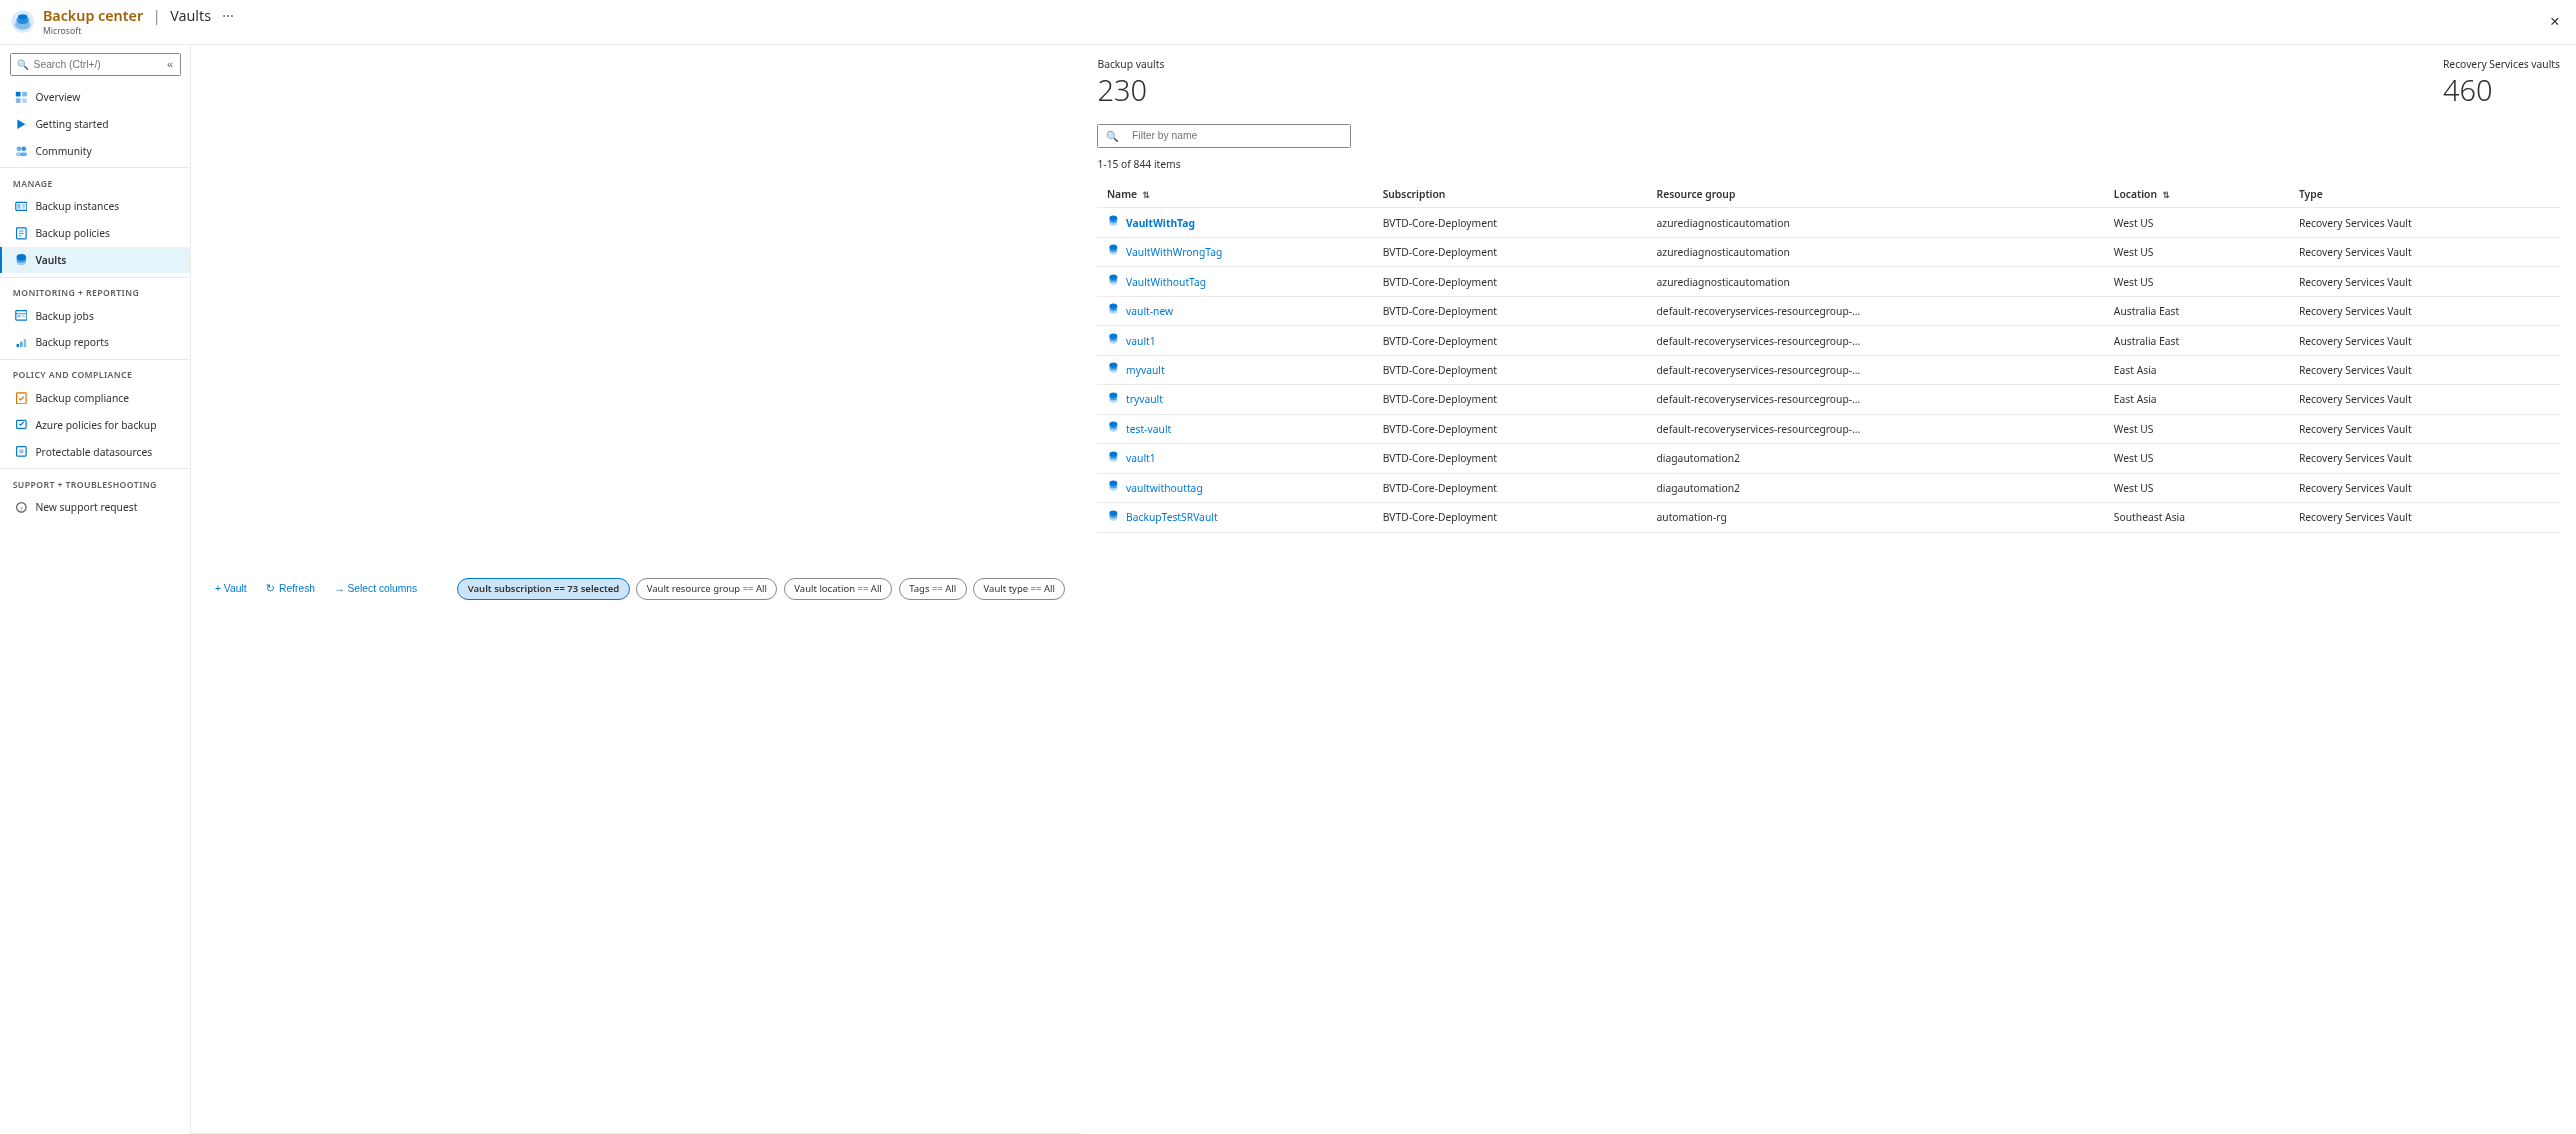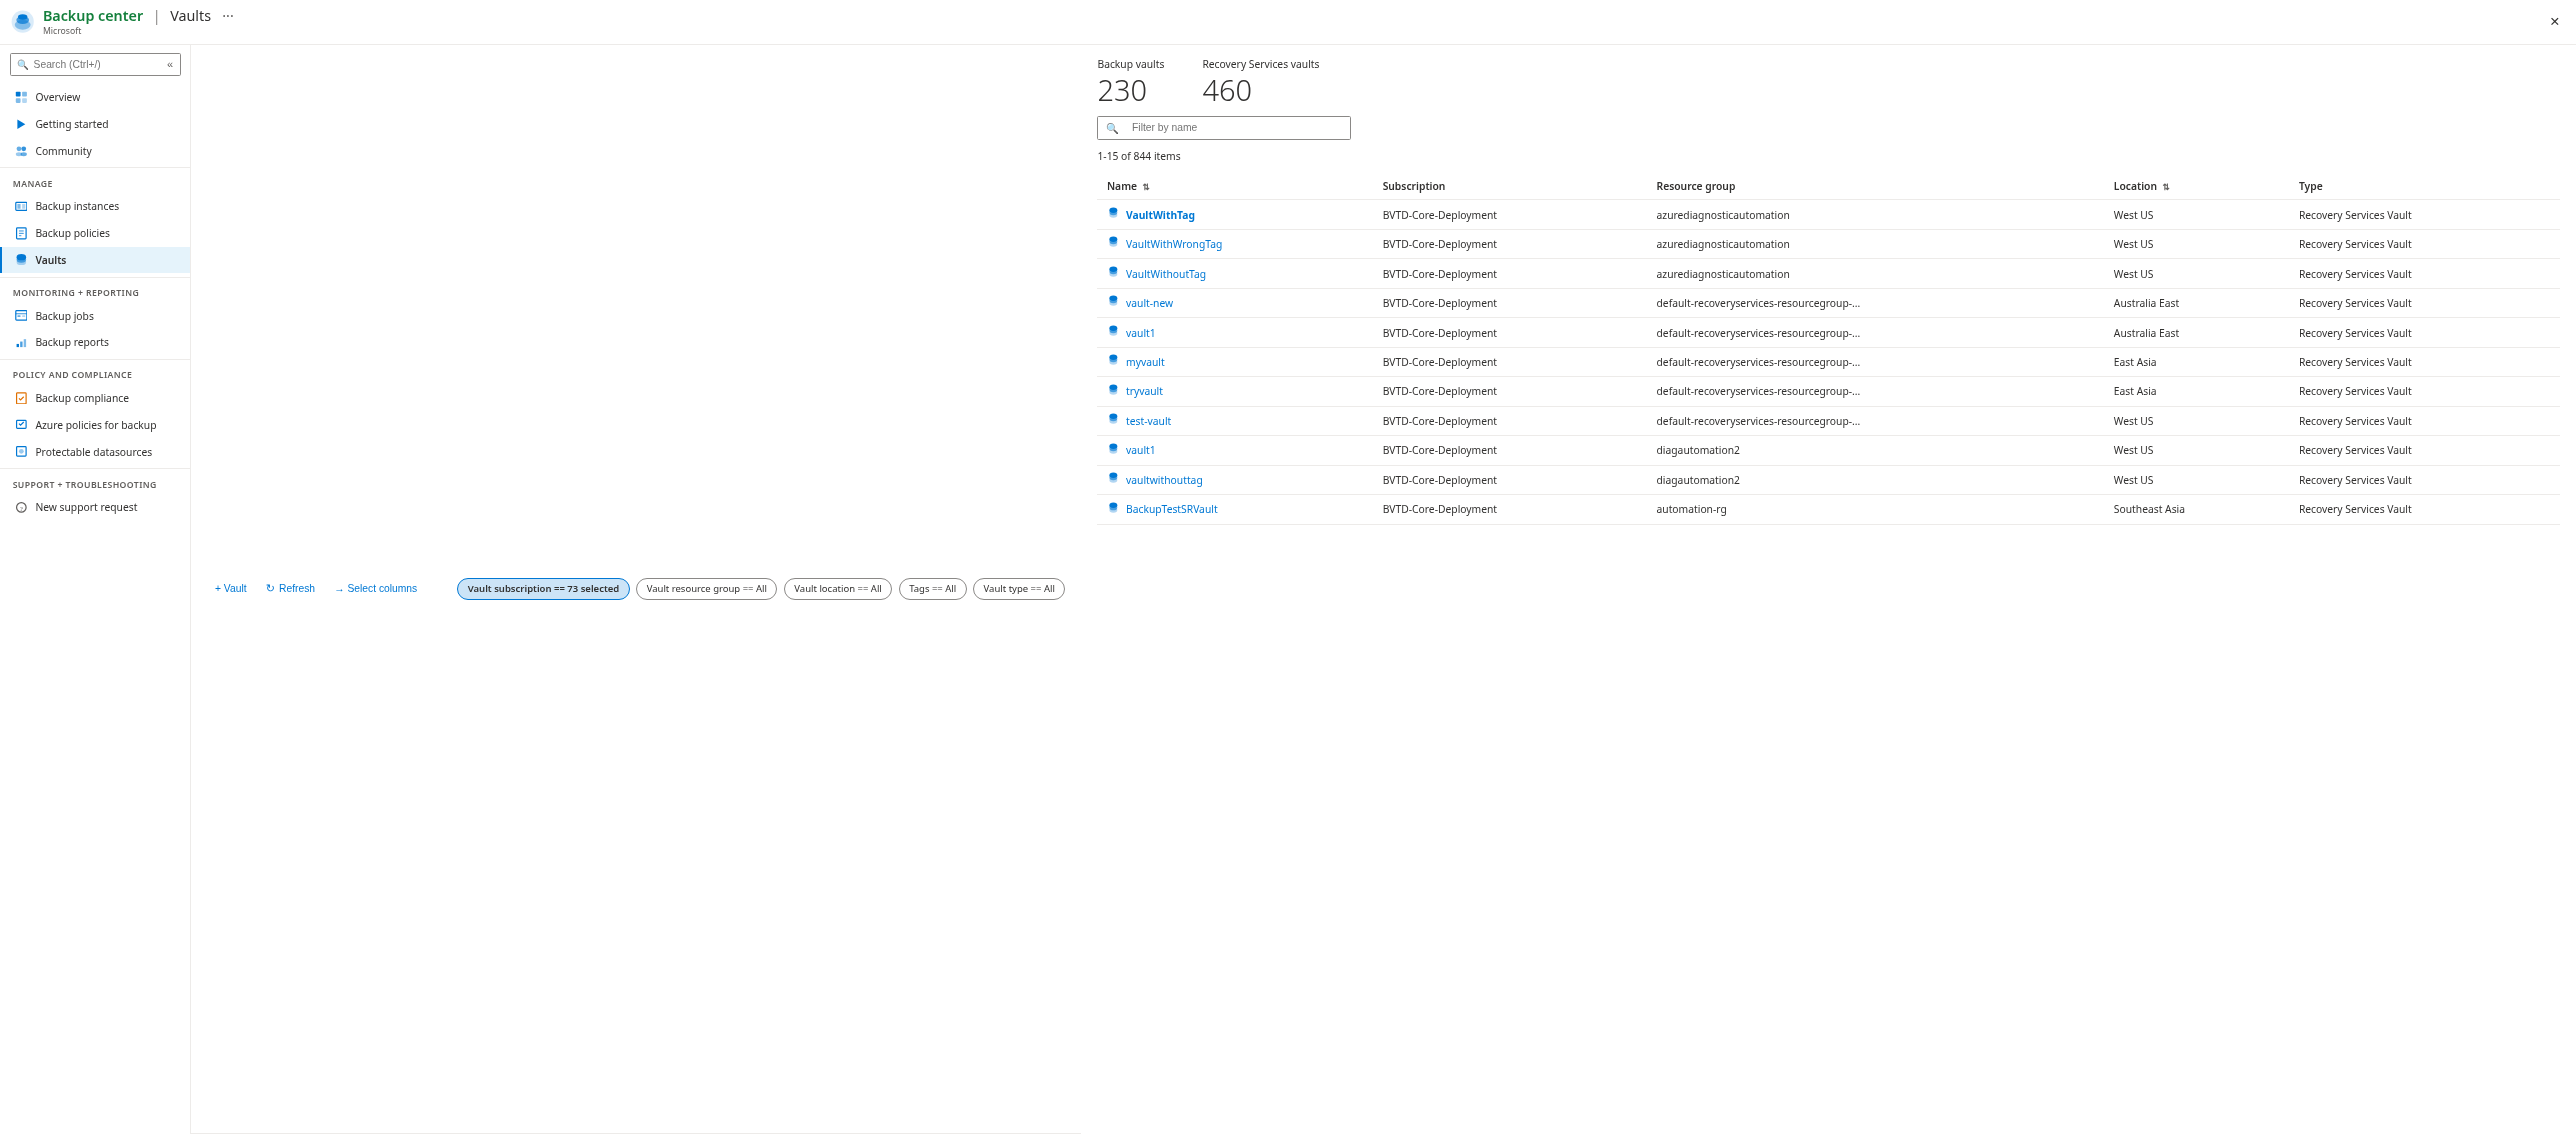--- a/index.html
+++ b/index.html
@@ -5,21 +5,21 @@
     * { box-sizing: border-box; margin: 0; padding: 0; }
     body { font-family: 'Segoe UI', system-ui, sans-serif; font-size: 10.3px; background: #fff; color: #323130; display: flex; flex-direction: column; height: 100vh; overflow: hidden; }
 
     .title-bar {
       display: flex; align-items: center; justify-content: space-between;
       padding: 6.4px 9.5px; border-bottom: 0.8px solid #edebe9; background: #fff;
       min-height: 38px;
     }
     .title-left { display: flex; align-items: center; gap: 8px; }
     .title-icon { width: 25.4px; height: 25.4px; }
-    .title-text { font-size: 14.3px; font-weight: 600; color: #15803d; }
+    .title-text { font-size: 14.3px; font-weight: 600; color: #a16207; }
     .title-sep { color: #8a8886; font-size: 14.3px; margin: 0 4.8px; }
     .title-sub { font-size: 14.3px; font-weight: 400; color: #323130; }
     .title-dots { font-size: 14.3px; color: #605e5c; cursor: pointer; margin-left: 6.4px; }
     .close-btn { background: none; border: none; font-size: 12.7px; cursor: pointer; color: #323130; padding: 3.2px 6.4px; }
 
     .app-body { display: flex; flex: 1; overflow: hidden; }
 
     
     .sidebar {
       width: 191px; min-width: 191px; background: #fff; border-right: 0.8px solid #edebe9;
@@ -64,21 +64,21 @@
     }
     .filter-chip {
       display: flex; align-items: center; gap: 3.2px;
       border: 0.8px solid #8a8886; border-radius: 12.7px; padding: 3.2px 9.5px;
       font-size: 9.5px; cursor: pointer; background: #fff; color: #323130;
     }
     .filter-chip.active { background: #cce4f7; border-color: #0078d4; font-weight: 600; }
 
     .content { flex: 1; overflow-y: auto; padding: 12.7px 16px; }
 
-    .stats-row { display: flex; gap: 38px; margin-bottom: 12px; }
+    .stats-row { display: flex; gap: 38px; margin-bottom: 20px; justify-content: space-between; }
     .stat-block { display: flex; flex-direction: column; }
     .stat-label { font-size: 10.3px; color: #323130; margin-bottom: 3.2px; }
     .stat-value { font-size: 29px; font-weight: 300; color: #323130; line-height: 1; }
 
     .filter-input-wrap {
       display: flex; align-items: center;
       border: 0.8px solid #8a8886; border-radius: 1.6px; padding: 4px 8px;
       width: 254px; margin-bottom: 9.5px; background: #fff;
     }
     .filter-input { border: none; outline: none; font-size: 10.3px; color: #323130; width: 100%; background: transparent; margin-left: 8px; }

